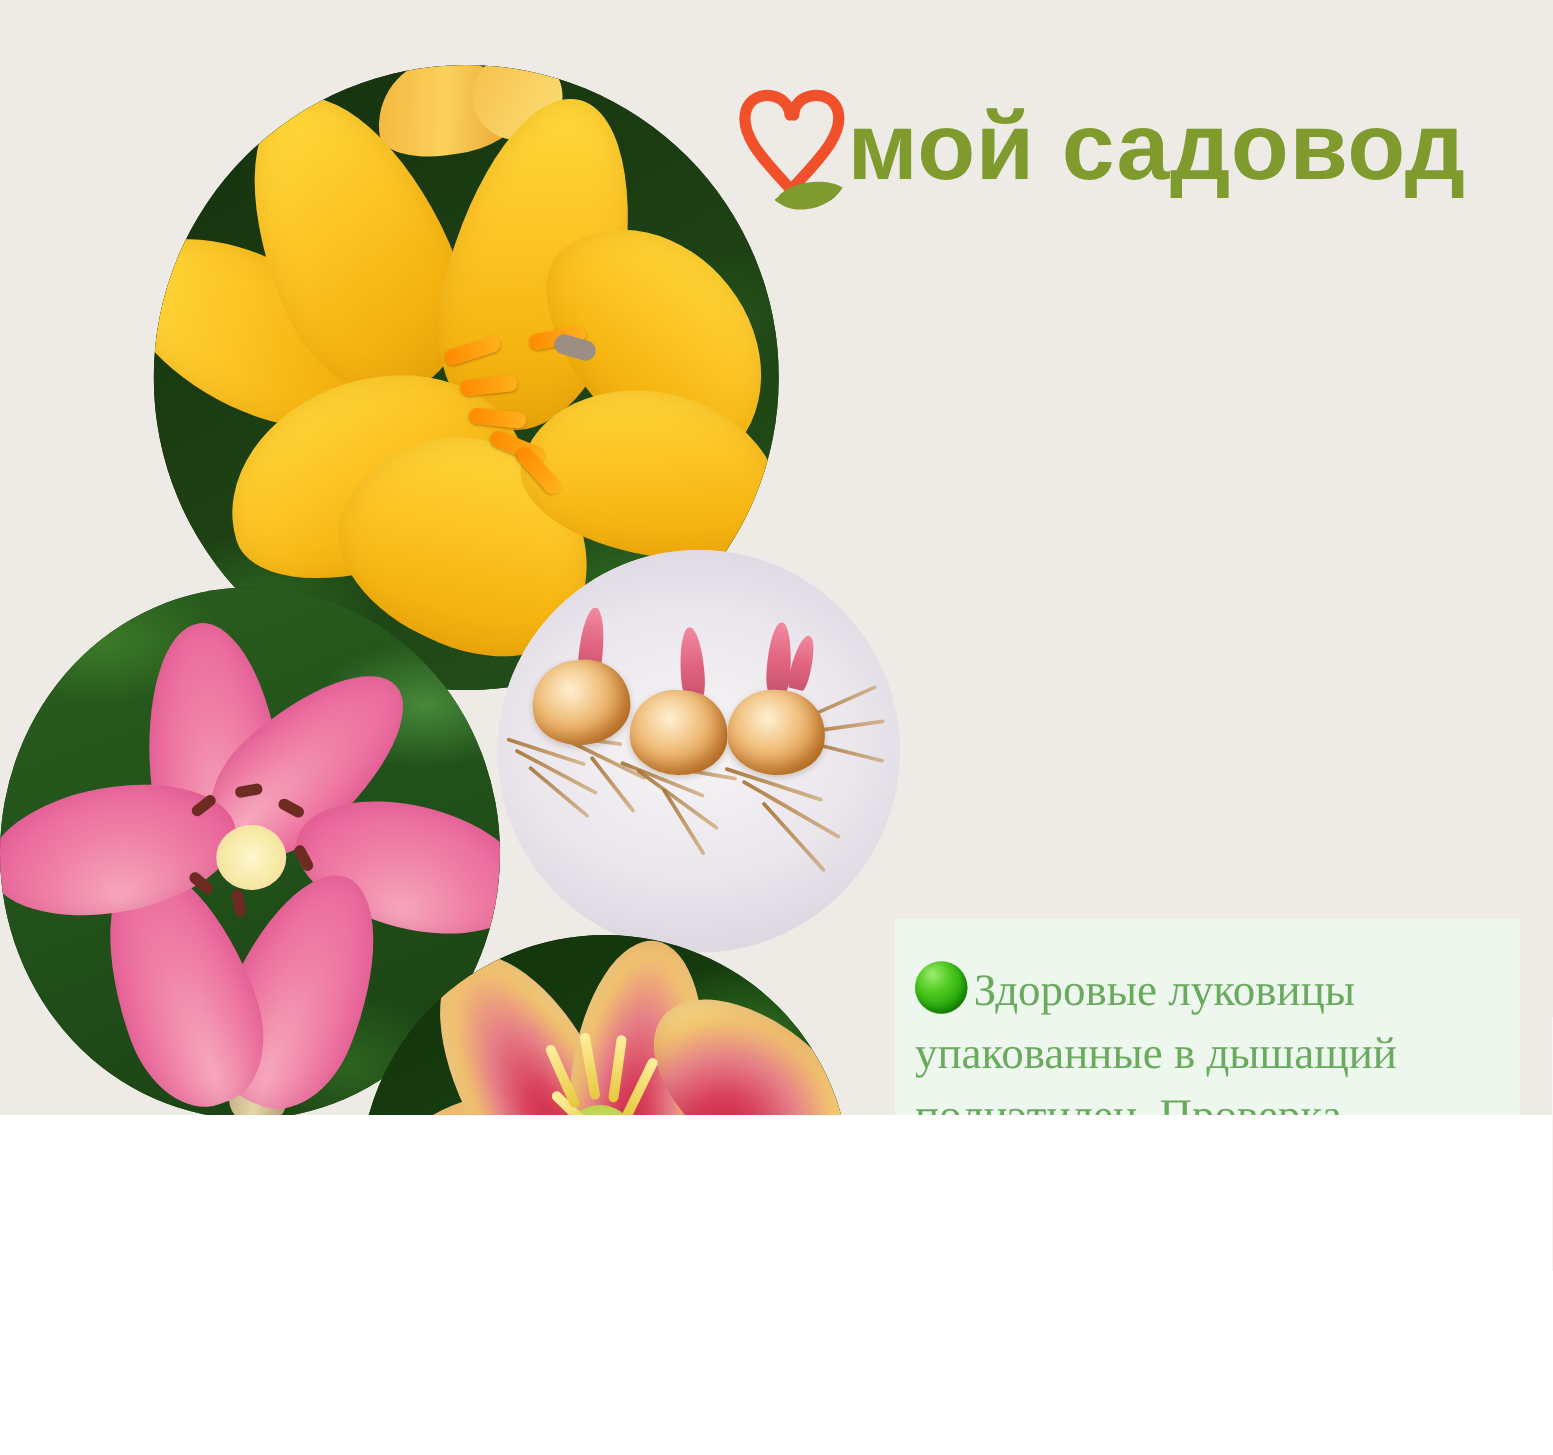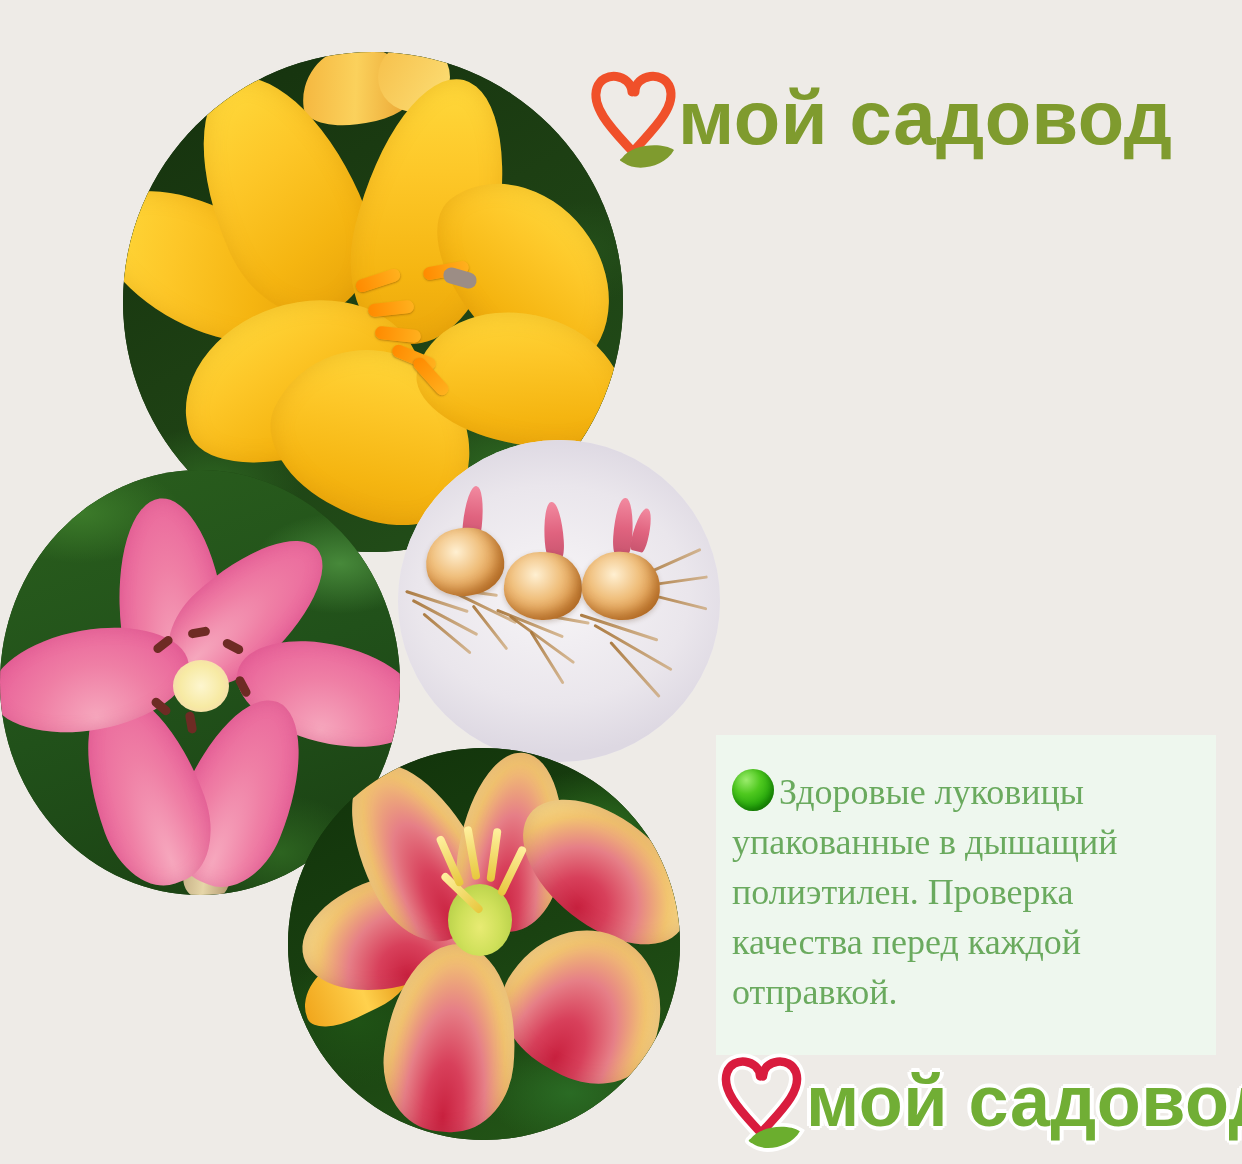--- a/index.html
+++ b/index.html
@@ -4,21 +4,21 @@
 <title>мой садовод — лилии</title>
 <style>
   html, body {
     margin: 0;
     padding: 0;
     background: #ffffff;
   }
   #stage {
     position: relative;
     width: 1242px;
-    height: 1164px;
+    height: 892px;
     background: #eeebe7;
     overflow: hidden;
     font-family: "Liberation Serif", "DejaVu Serif", serif;
   }
 
   
   .photo {
     position: absolute;
     border-radius: 50%;
     overflow: hidden;

